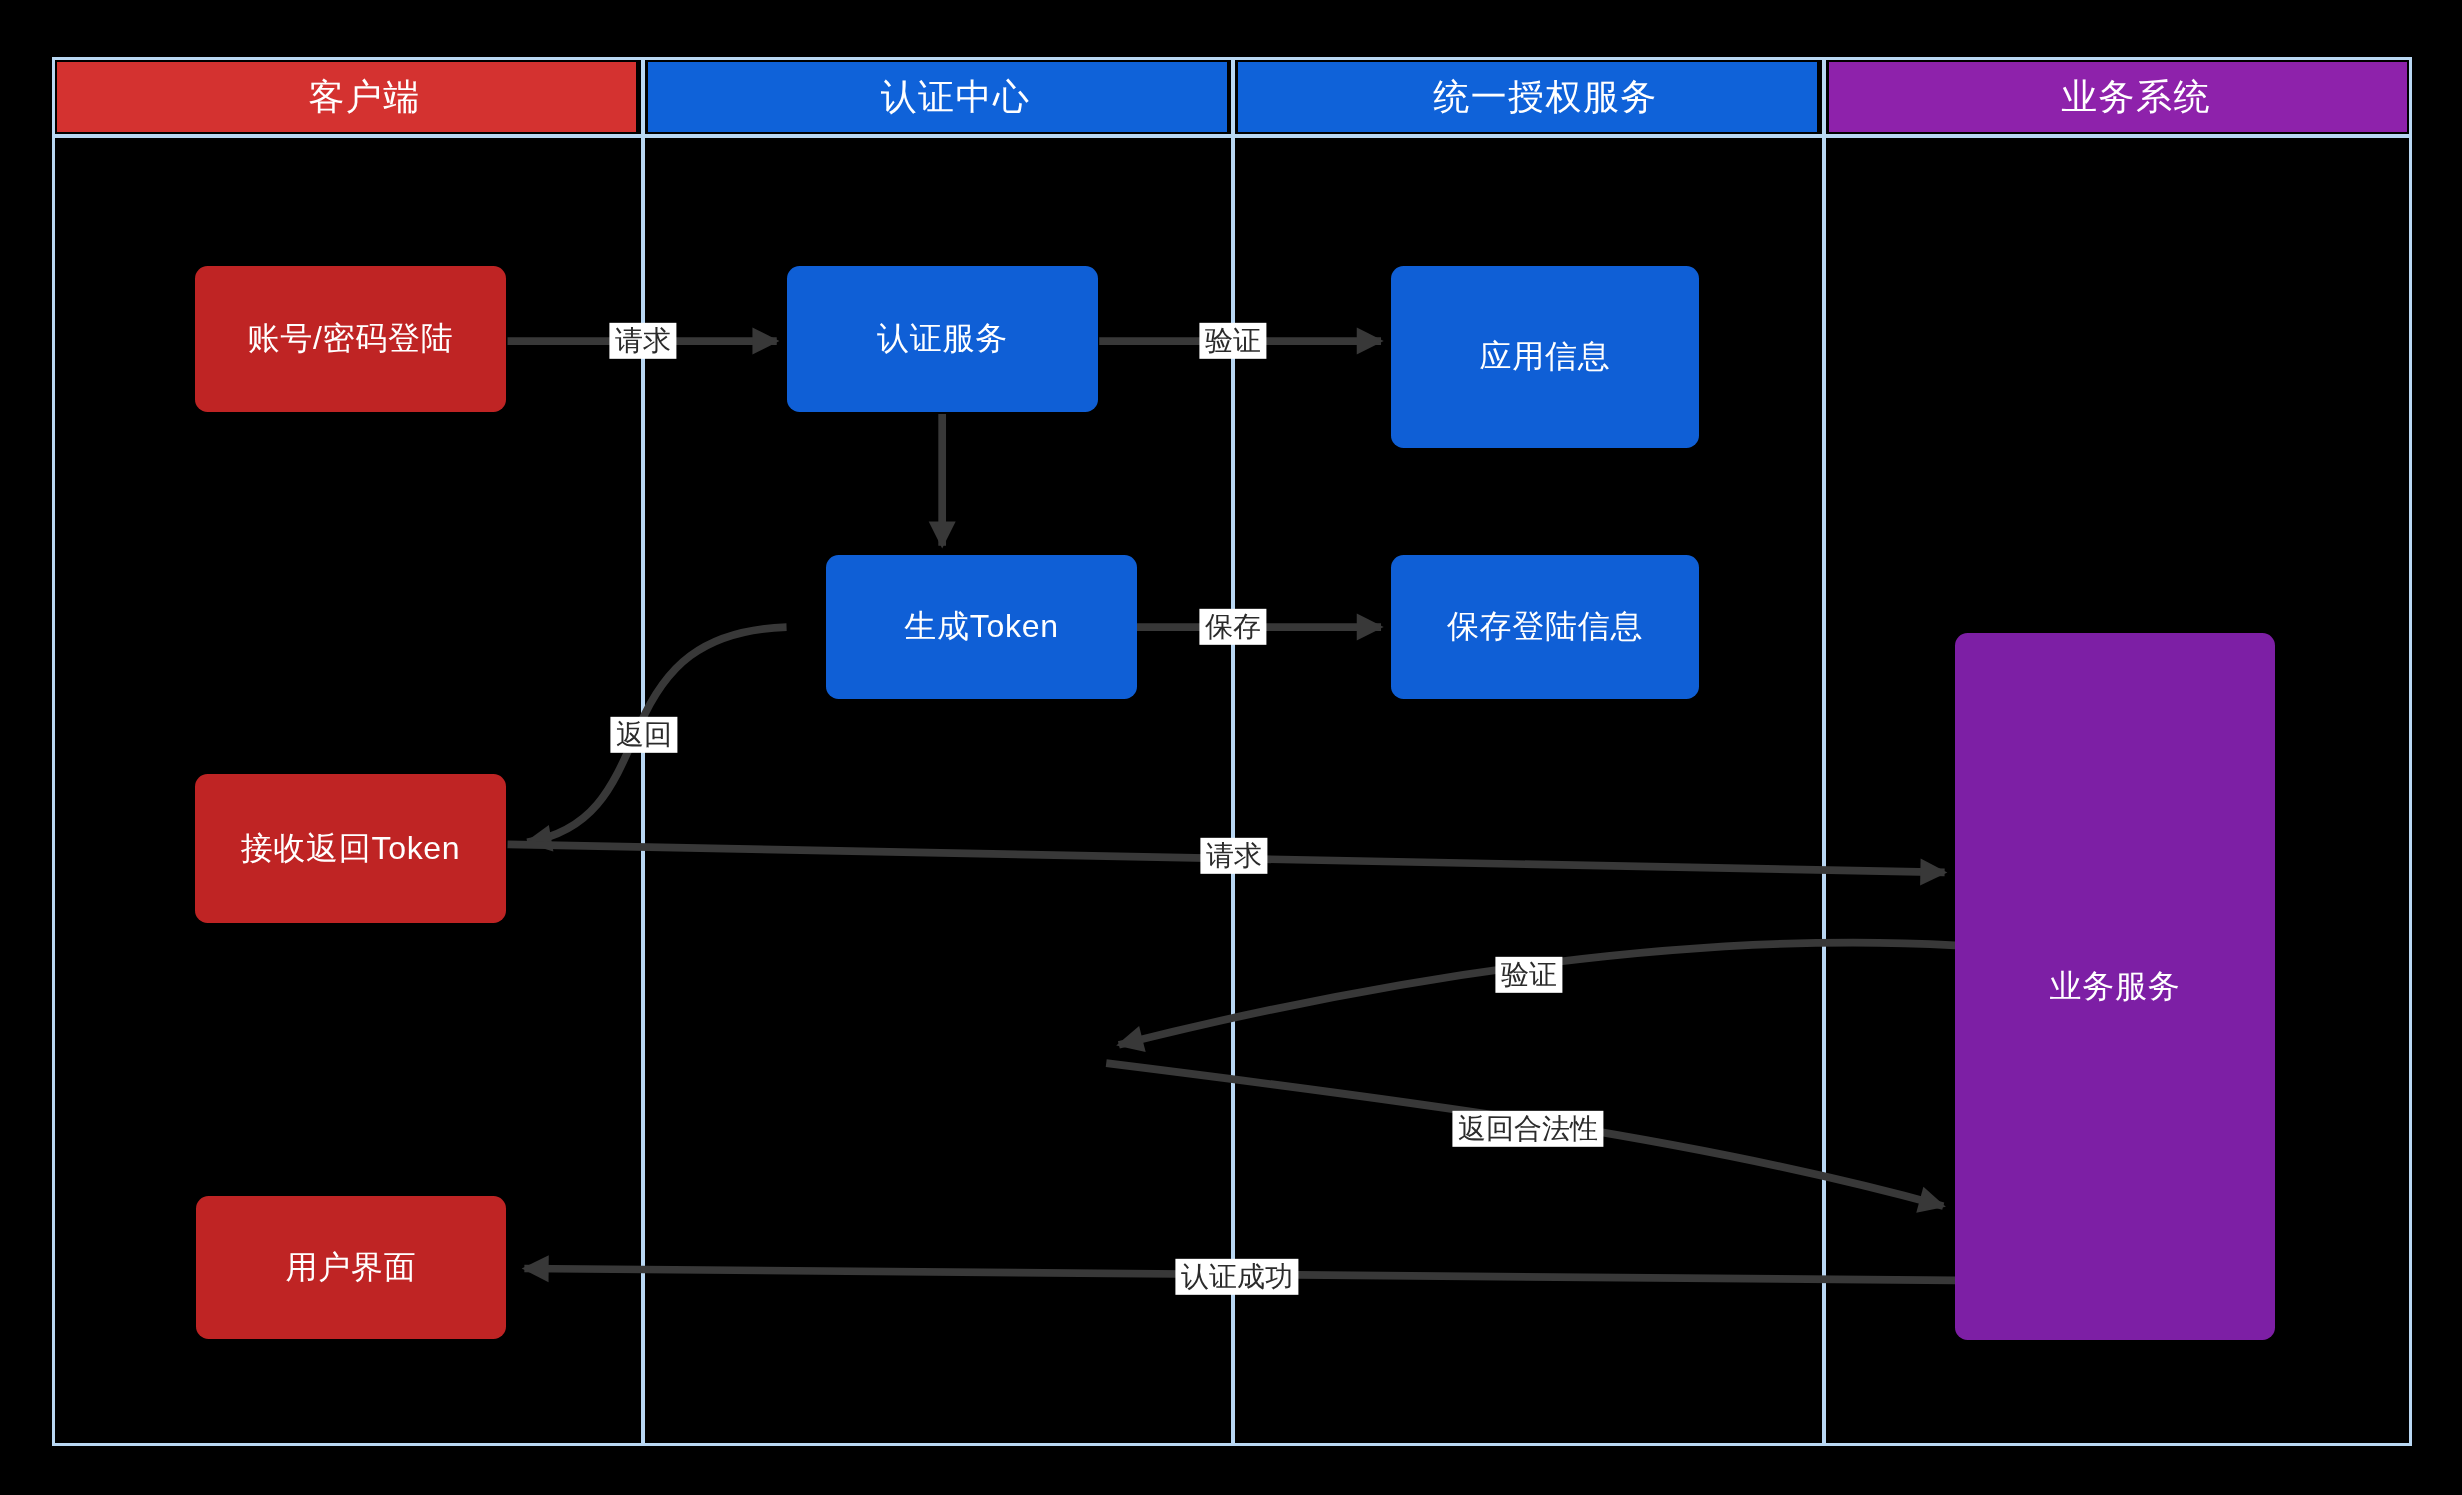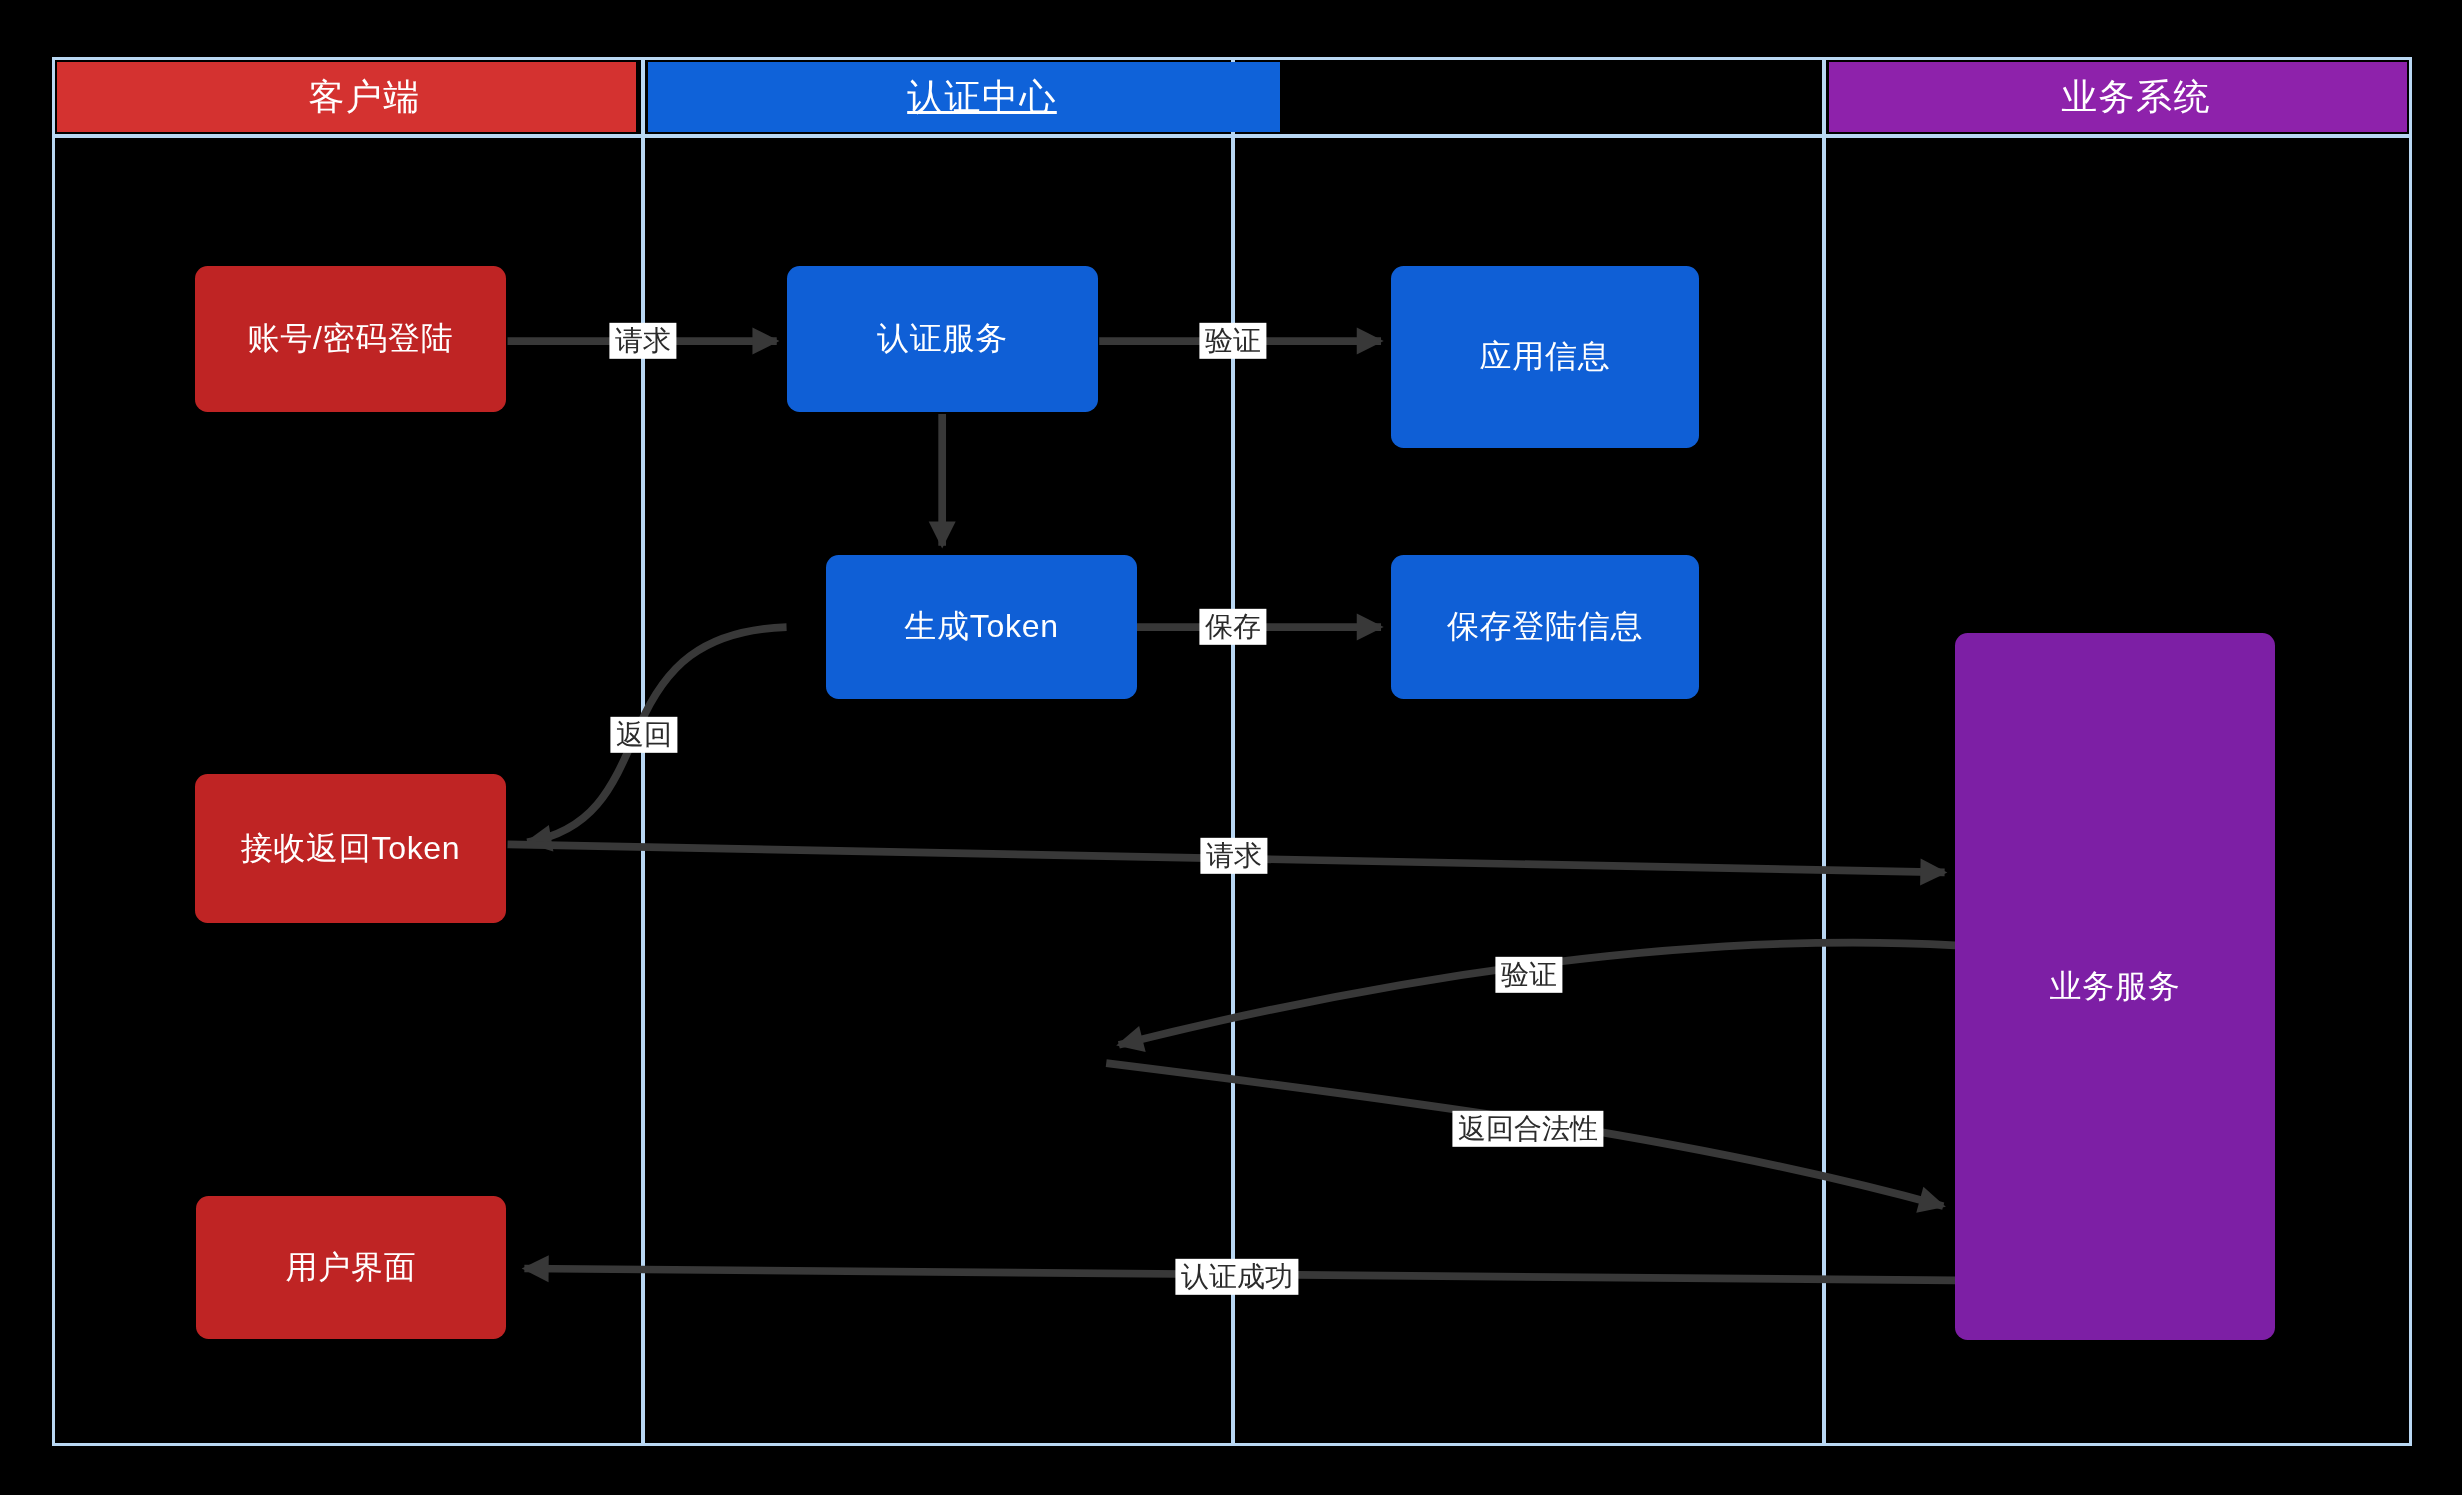--- a/index.html
+++ b/index.html
@@ -41,22 +41,25 @@
 
   <div class="frame"></div>
   <div class="lane-sep" style="left:641px;"></div>
   <div class="lane-sep" style="left:1231px;"></div>
   <div class="lane-sep" style="left:1822px;"></div>
   <div class="header-underline"></div>
 
   <div class="lane-header lh-red" style="left:57px;   width:579px;">
       <span>客户端</span>
     </div>
-  <div class="lane-header lh-blue" style="left:648px;  width:632px;text-decoration:underline;">
+  <div class="lane-header lh-blue" style="left:648px;  width:579px;">
       <span>认证中心</span>
+    </div>
+  <div class="lane-header lh-blue" style="left:1238px; width:579px;">
+      <span>统一授权服务</span>
     </div>
   <div class="lane-header lh-purple" style="left:1829px; width:578px;">
       <span>业务系统</span>
     </div>
 
   <svg class="wires" viewBox="0 0 3512 2133">
     <defs>
       <marker id="ah" viewBox="0 0 12 12" refX="9" refY="6" markerWidth="4.6" markerHeight="4.2" orient="auto">
         <path class="arrowhead" d="M0,1 L10,6 L0,11 Z"></path>
       </marker>

